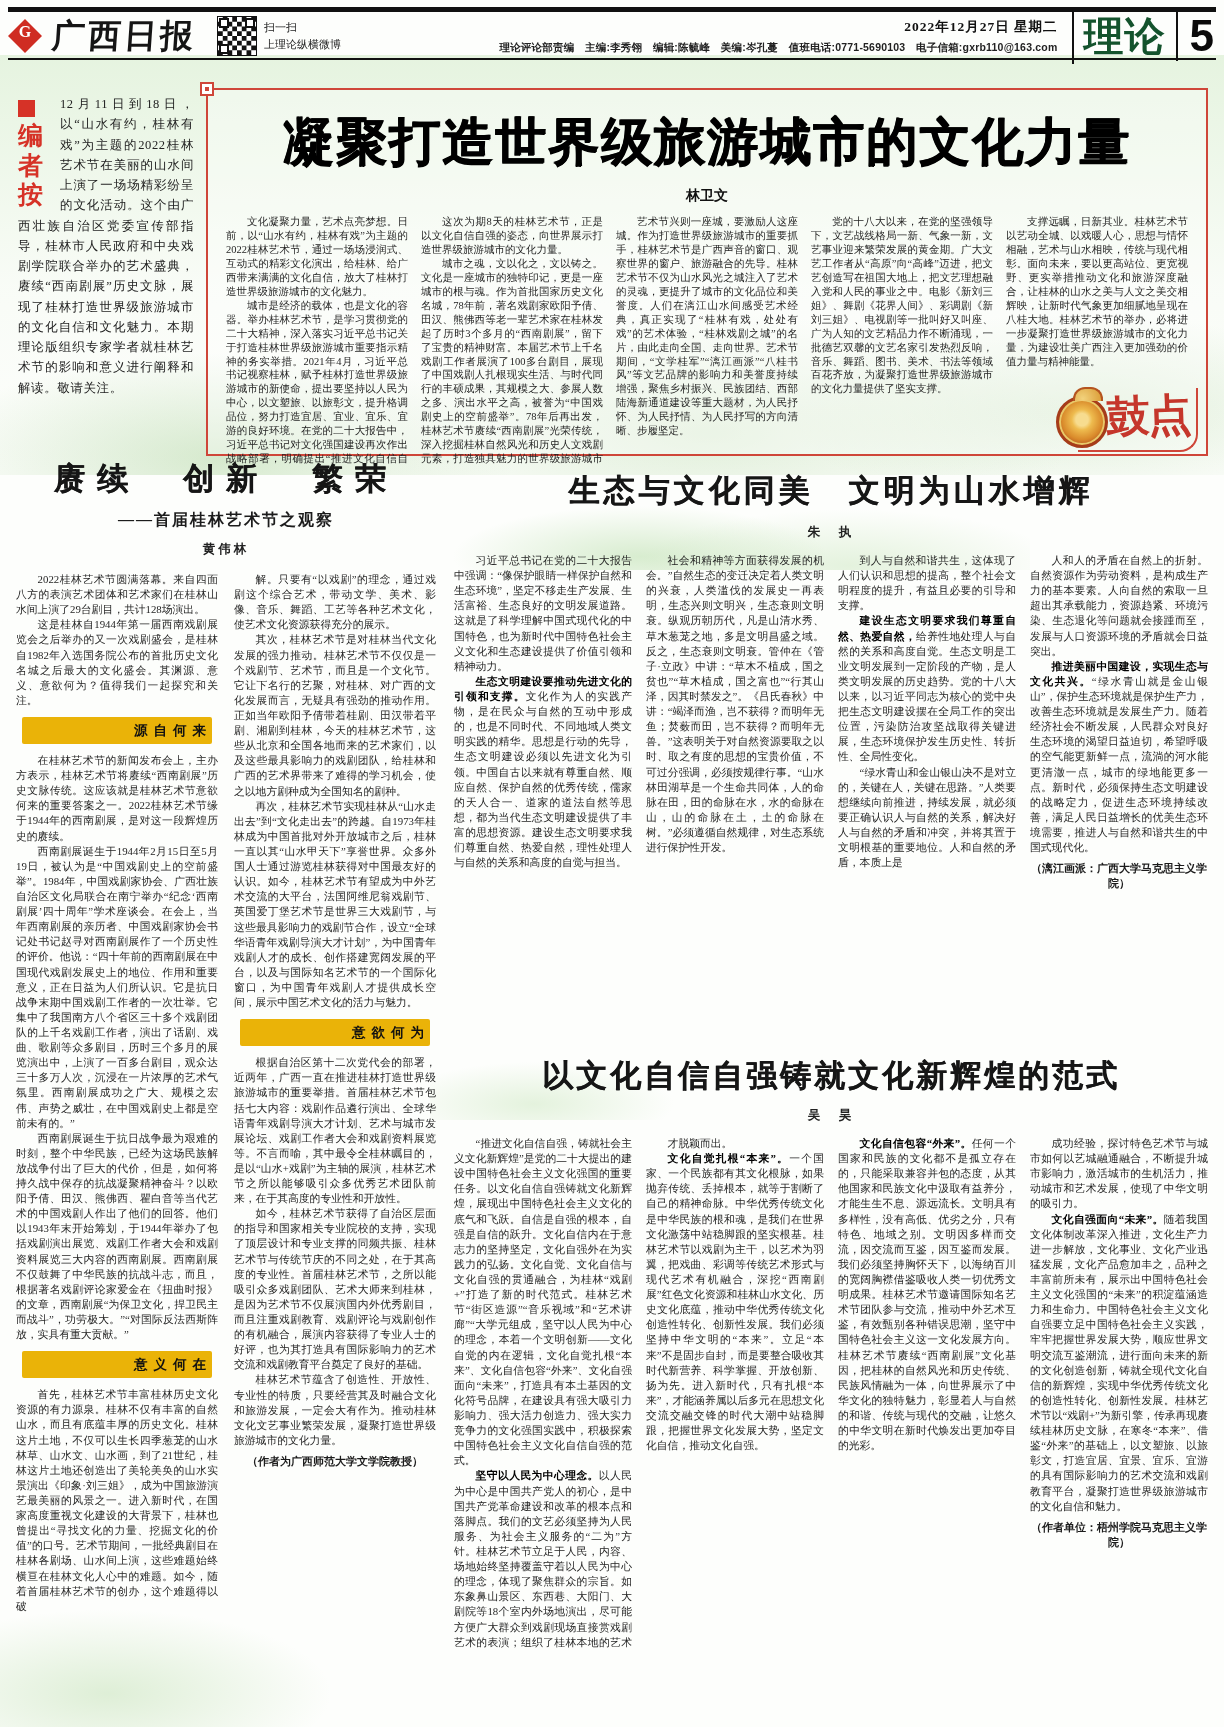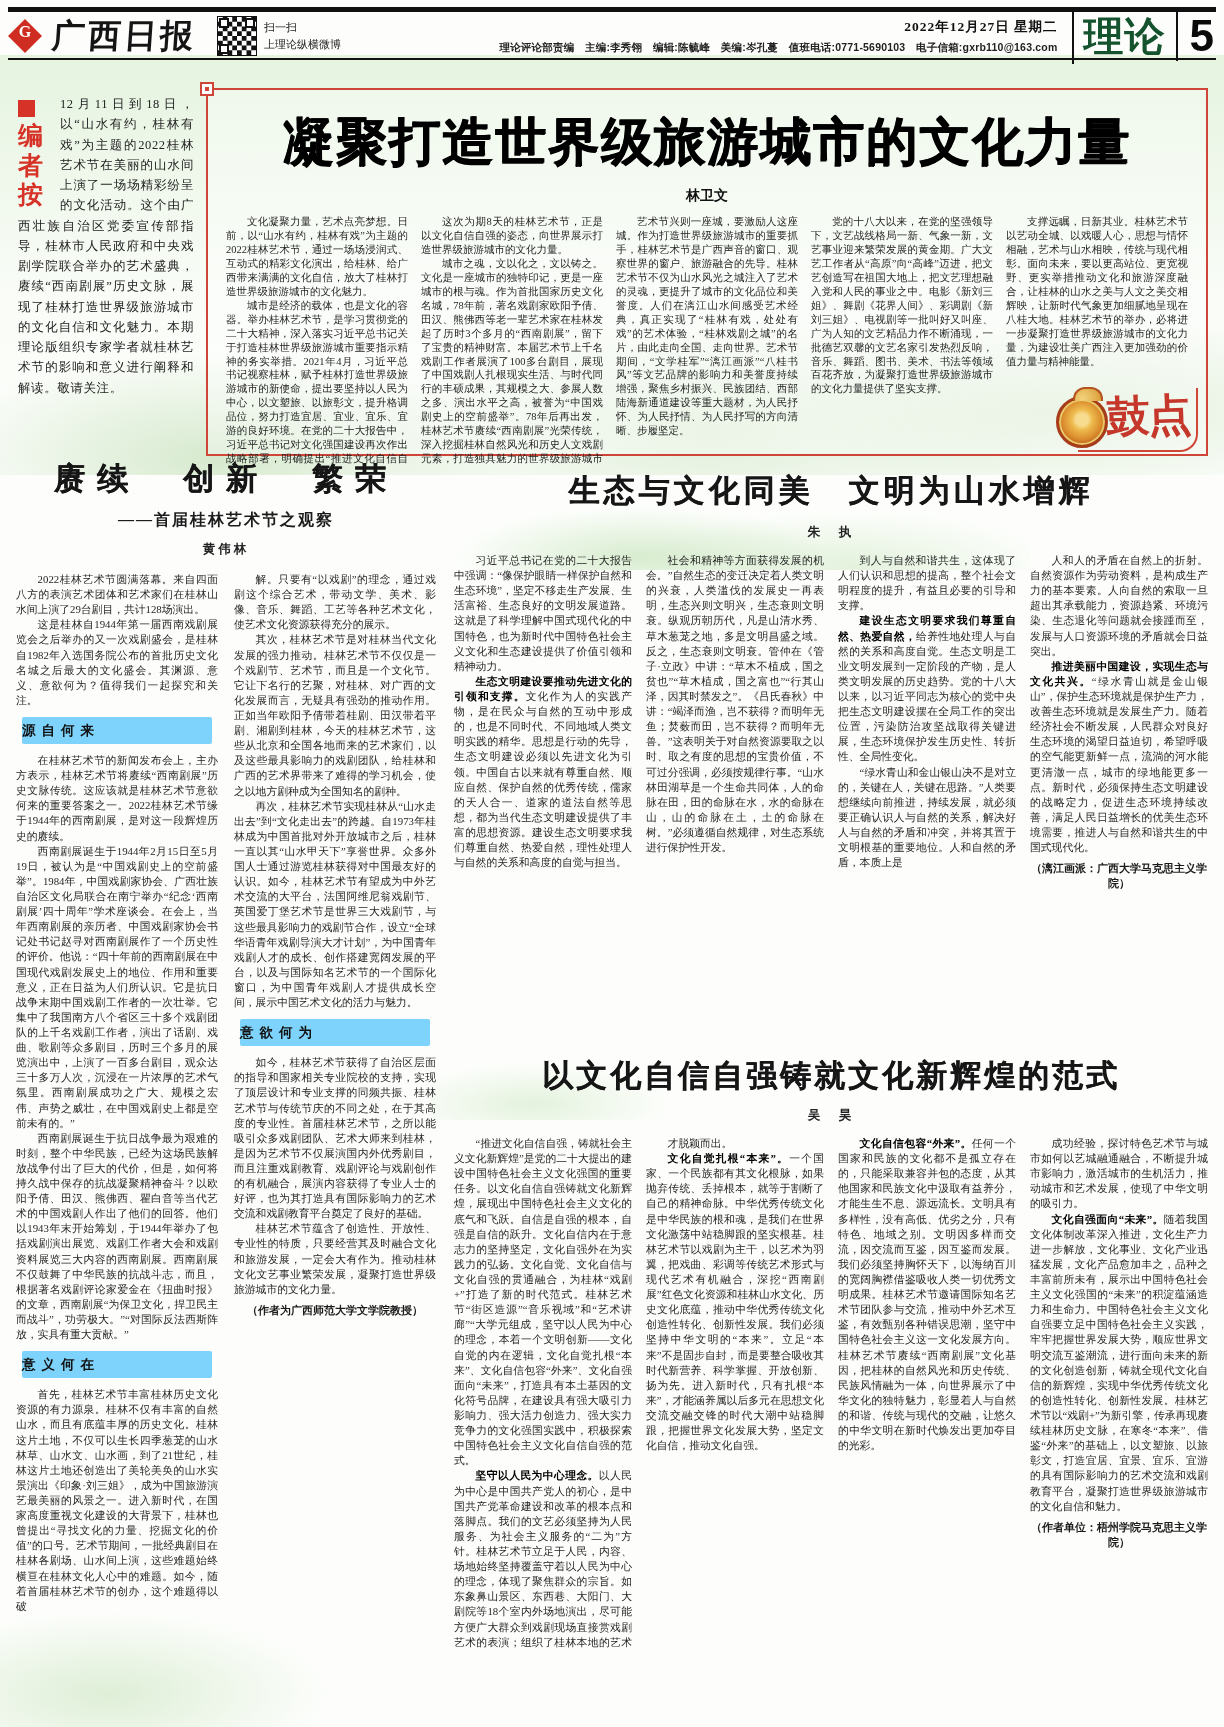--- a/index.html
+++ b/index.html
@@ -82,21 +82,21 @@
   
   .bottom-zone { position:absolute; left:16px; top:440px; width:1192px; height:1250px; display:flex; gap:18px; }
   .left-article { width:420px; }
   .art-title { text-align:center; font-weight:900; font-family:"Liberation Serif",serif; color:#161616; }
   .left-article .art-title { font-size:31px; letter-spacing:12px; margin-top:18px; text-shadow:.6px 0 0 #161616; }
   .art-subtitle { text-align:center; font-size:16px; font-weight:bold; margin-top:10px; letter-spacing:2px; }
   .art-author { text-align:center; font-size:12.5px; font-weight:bold; margin-top:10px; letter-spacing:3px; color:#222; }
   .left-cols { display:flex; gap:16px; height:1108px; margin-top:14px; overflow:hidden; }
   .left-cols .col { flex:1; overflow:hidden; }
   .left-cols .col-p, .right-cols .col-p { font-size:10.8px; line-height:1.4; }
-  .subhead { display:block; margin:9px 6px; background:#7dd3fc; border-radius:2px; text-align:left; padding:4px 0; }
+  .subhead { display:block; margin:9px 6px; background:#eab308; border-radius:2px; text-align:right; padding:4px 0; }
   .subhead span { font-size:13.5px; font-weight:900; letter-spacing:6px; color:#111; }
 
   .right-stack { flex:1; display:flex; flex-direction:column; }
   .eco-article .art-title { font-size:31px; letter-spacing:4px; margin-top:30px; position:relative; text-shadow:.6px 0 0 #161616; }
   .eco-article .art-author { margin-top:12px; }
   .right-cols { display:flex; gap:14px; margin-top:12px; overflow:hidden; }
   .eco-article .right-cols { height:476px; }
   .right-cols .col { flex:1; overflow:hidden; }
   .culture-article .art-title { font-size:31px; letter-spacing:3px; margin-top:26px; text-shadow:.6px 0 0 #161616; }
   .culture-article .right-cols { height:512px; }
@@ -202,20 +202,21 @@
             <p class="col-p">西南剧展诞生于1944年2月15日至5月19日，被认为是“中国戏剧史上的空前盛举”。1984年，中国戏剧家协会、广西壮族自治区文化局联合在南宁举办“纪念‘西南剧展’四十周年”学术座谈会。在会上，当年西南剧展的亲历者、中国戏剧家协会书记处书记赵寻对西南剧展作了一个历史性的评价。他说：“四十年前的西南剧展在中国现代戏剧发展史上的地位、作用和重要意义，正在日益为人们所认识。它是抗日战争末期中国戏剧工作者的一次壮举。它集中了我国南方八个省区三十多个戏剧团队的上千名戏剧工作者，演出了话剧、戏曲、歌剧等众多剧目，历时三个多月的展览演出中，上演了一百多台剧目，观众达三十多万人次，沉浸在一片浓厚的艺术气氛里。西南剧展成功之广大、规模之宏伟、声势之威壮，在中国戏剧史上都是空前未有的。”</p>
             <p class="col-p">西南剧展诞生于抗日战争最为艰难的时刻，整个中华民族，已经为这场民族解放战争付出了巨大的代价，但是，如何将持久战中保存的抗战凝聚精神奋斗？以欧阳予倩、田汉、熊佛西、瞿白音等当代艺术的中国戏剧人作出了他们的回答。他们以1943年末开始筹划，于1944年举办了包括戏剧演出展览、戏剧工作者大会和戏剧资料展览三大内容的西南剧展。西南剧展不仅鼓舞了中华民族的抗战斗志，而且，根据著名戏剧评论家爱金在《扭曲时报》的文章，西南剧展“为保卫文化，捍卫民主而战斗”，功劳极大。”“对国际反法西斯阵放，实具有重大贡献。”</p>
             <div class="subhead"><span>意义何在</span></div>
             <p class="col-p">首先，桂林艺术节丰富桂林历史文化资源的有力源泉。桂林不仅有丰富的自然山水，而且有底蕴丰厚的历史文化。桂林这片土地，不仅可以生长四季葱茏的山水林草、山水文、山水画，到了21世纪，桂林这片土地还创造出了美轮美奂的山水实景演出《印象·刘三姐》，成为中国旅游演艺最美丽的风景之一。进入新时代，在国家高度重视文化建设的大背景下，桂林也曾提出“寻找文化的力量、挖掘文化的价值”的口号。艺术节期间，一批经典剧目在桂林各剧场、山水间上演，这些难题始终横亘在桂林文化人心中的难题。如今，随着首届桂林艺术节的创办，这个难题得以破</p>
           </div>
         <div class="col">
             <p class="col-p">解。只要有“以戏剧”的理念，通过戏剧这个综合艺术，带动文学、美术、影像、音乐、舞蹈、工艺等各种艺术文化，使艺术文化资源获得充分的展示。</p>
             <p class="col-p">其次，桂林艺术节是对桂林当代文化发展的强力推动。桂林艺术节不仅仅是一个戏剧节、艺术节，而且是一个文化节。它让下名行的艺聚，对桂林、对广西的文化发展而言，无疑具有强劲的推动作用。正如当年欧阳予倩带着桂剧、田汉带着平剧、湘剧到桂林，今天的桂林艺术节，这些从北京和全国各地而来的艺术家们，以及这些最具影响力的戏剧团队，给桂林和广西的艺术界带来了难得的学习机会，使之以地方剧种成为全国知名的剧种。</p>
             <p class="col-p">再次，桂林艺术节实现桂林从“山水走出去”到“文化走出去”的跨越。自1973年桂林成为中国首批对外开放城市之后，桂林一直以其“山水甲天下”享誉世界。众多外国人士通过游览桂林获得对中国最友好的认识。如今，桂林艺术节有望成为中外艺术交流的大平台，法国阿维尼翁戏剧节、英国爱丁堡艺术节是世界三大戏剧节，与这些最具影响力的戏剧节合作，设立“全球华语青年戏剧导演大才计划”，为中国青年戏剧人才的成长、创作搭建宽阔发展的平台，以及与国际知名艺术节的一个国际化窗口，为中国青年戏剧人才提供成长空间，展示中国艺术文化的活力与魅力。</p>
             <div class="subhead"><span>意欲何为</span></div>
+            <p class="col-p">根据自治区第十二次党代会的部署，近两年，广西一直在推进桂林打造世界级旅游城市的重要举措。首届桂林艺术节包括七大内容：戏剧作品遴行演出、全球华语青年戏剧导演大才计划、艺术与城市发展论坛、戏剧工作者大会和戏剧资料展览等。不言而喻，其中最令全桂林瞩目的，是以“山水+戏剧”为主轴的展演，桂林艺术节之所以能够吸引众多优秀艺术团队前来，在于其高度的专业性和开放性。</p>
             <p class="col-p">如今，桂林艺术节获得了自治区层面的指导和国家相关专业院校的支持，实现了顶层设计和专业支撑的同频共振、桂林艺术节与传统节庆的不同之处，在于其高度的专业性。首届桂林艺术节，之所以能吸引众多戏剧团队、艺术大师来到桂林，是因为艺术节不仅展演国内外优秀剧目，而且注重戏剧教育、戏剧评论与戏剧创作的有机融合，展演内容获得了专业人士的好评，也为其打造具有国际影响力的艺术交流和戏剧教育平台奠定了良好的基础。</p>
             <p class="col-p">桂林艺术节蕴含了创造性、开放性、专业性的特质，只要经营其及时融合文化和旅游发展，一定会大有作为。推动桂林文化文艺事业繁荣发展，凝聚打造世界级旅游城市的文化力量。</p>
             <p class="attribution">（作者为广西师范大学文学院教授）</p>
           </div>
       </div>
     </article>
 
     <div class="right-stack">
       <article class="eco-article">
         <h2 class="art-title">生态与文化同美　文明为山水增辉</h2>

